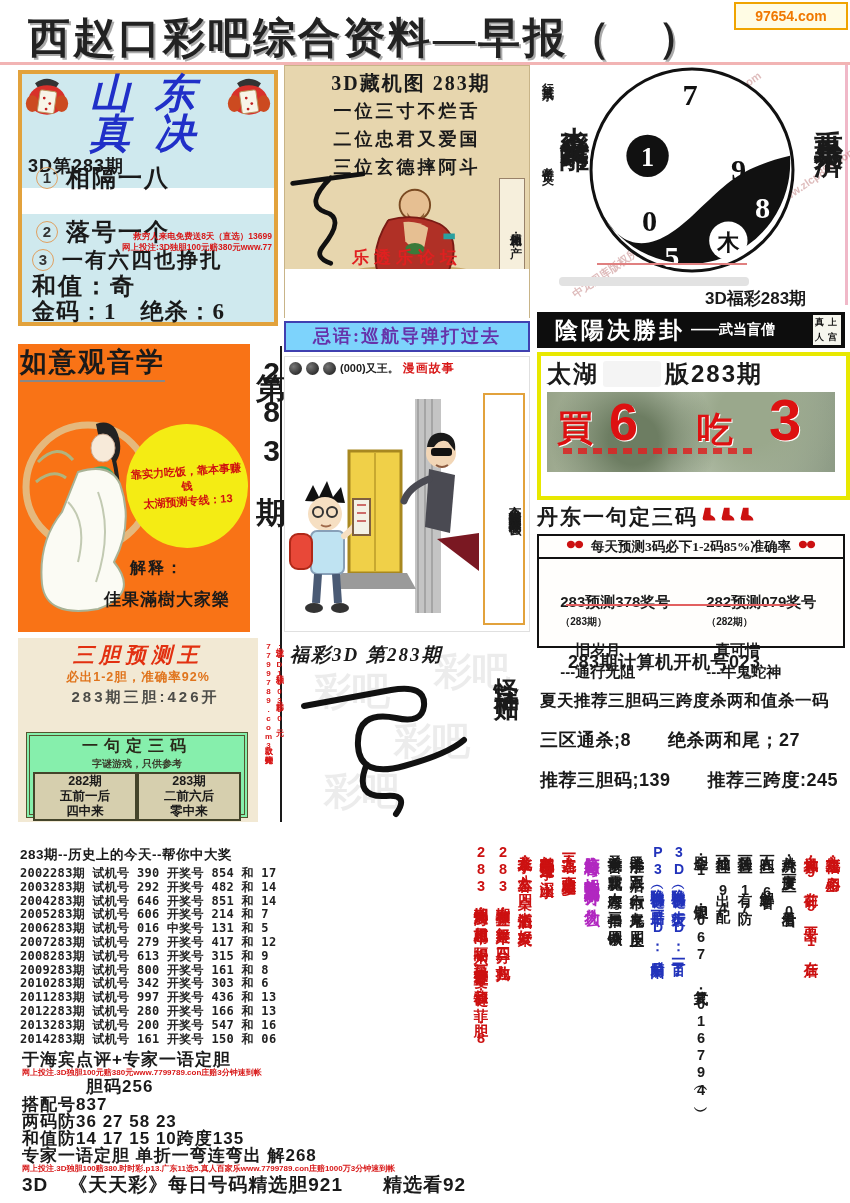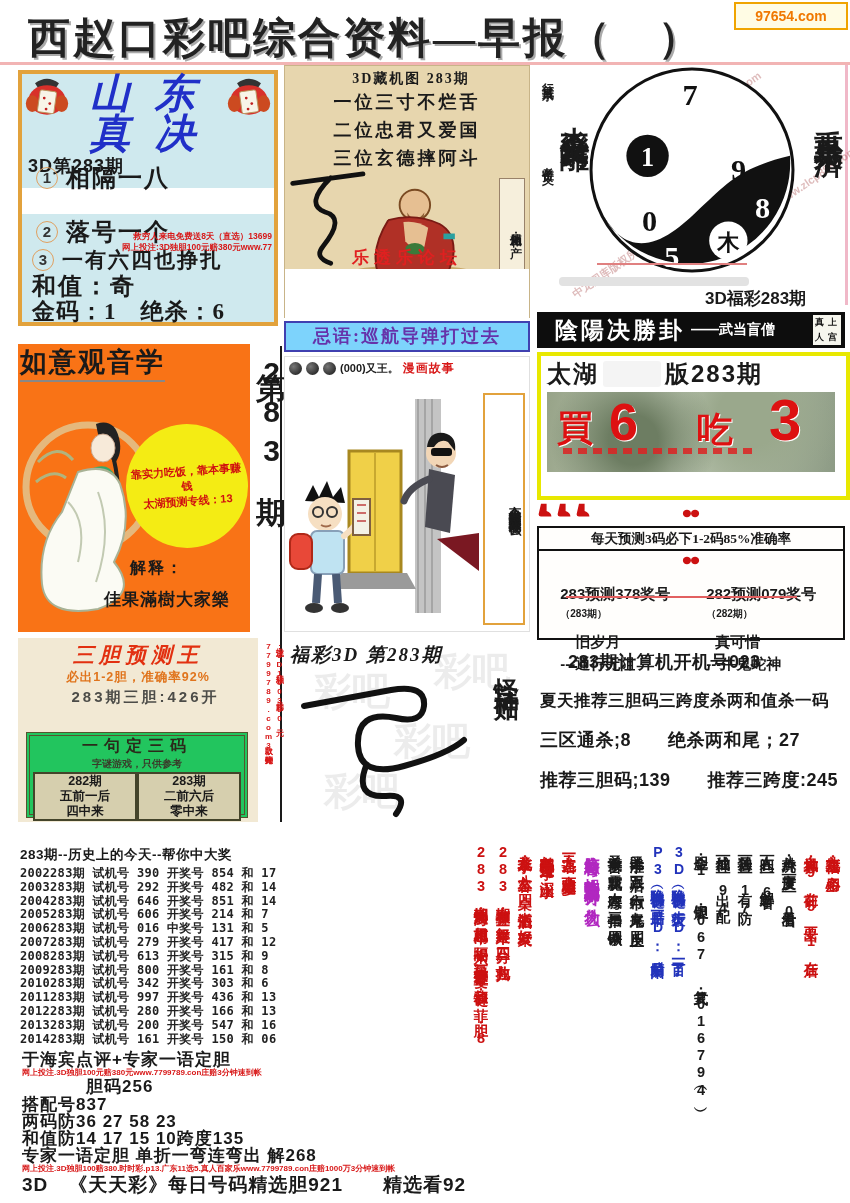--- a/index.html
+++ b/index.html
@@ -34,29 +34,29 @@
                transform:rotate(-4deg);display:flex;flex-direction:column;justify-content:center;
                text-align:center;padding:0 6px;box-sizing:border-box;}
   #pB .ellipse div{color:#d01010;font-size:11px;font-weight:700;line-height:15px;}
   #issueV{left:250px;top:350px;height:278px;font-size:30px;font-weight:700;letter-spacing:6px;}
   #vline1{left:280px;top:346px;width:2px;height:476px;background:#1a1a1a;}
   
   #pC{left:18px;top:638px;width:240px;height:184px;background:#f2e9d4;}
   #pC .t1{color:#e23010;font-size:21px;font-weight:700;font-style:italic;letter-spacing:5px;text-align:center;padding-top:3px;}
   #pC .t2{color:#e0741c;font-size:12.5px;font-weight:700;text-align:center;letter-spacing:1px;}
   #pC .t3{color:#4c4c48;font-size:15px;font-weight:700;text-align:center;letter-spacing:3px;margin-top:2px;margin-left:15px;}
-  #pC .sub{left:8px;top:94px;width:222px;height:86px;border:4px double #55542e;background:#22c55e;box-sizing:border-box;}
+  #pC .sub{left:8px;top:94px;width:222px;height:86px;border:4px double #55542e;background:#86efac;box-sizing:border-box;}
   #pC .sub .st{font-size:16px;font-weight:700;letter-spacing:6px;text-align:center;color:#2a2a1a;}
   #pC .sub .sn{font-size:10px;font-weight:700;text-align:center;color:#3a3a2a;}
   #pC .cells{display:flex;justify-content:space-between;padding:1px 3px;}
   #pC .cell{border:2px solid #44442a;width:104px;text-align:center;font-size:12.5px;font-weight:700;line-height:15px;background:#d6cfae;}
   #pC_ad{left:262px;top:642px;height:178px;color:#d81818;font-size:8px;font-weight:700;}
   
   #pD{left:284px;top:65px;width:246px;height:253px;background:#e7d6ae;border:1px solid #c8b488;box-sizing:border-box;}
-  #pD .t{text-align:center;font-size:14px;font-weight:700;letter-spacing:2px;padding-top:4px;padding-left:8px;}
+  #pD .t{text-align:center;font-size:20px;font-weight:700;letter-spacing:2px;padding-top:4px;padding-left:8px;}
   #pD .poem{text-align:center;font-size:18px;font-weight:700;letter-spacing:3px;line-height:28px;}
   #pD .side{left:214px;top:112px;width:26px;height:102px;background:#f6efdc;border:1px solid #99826a;
             font-size:12px;font-weight:700;text-align:center;padding-top:4px;box-sizing:border-box;}
   #pD .forum{left:0;top:180px;width:100%;text-align:center;color:#e02020;font-size:17px;font-weight:700;letter-spacing:5px;}
   #pD .band{left:0;top:203px;width:100%;height:49px;background:#fff;}
   
   #barE{left:284px;top:321px;width:246px;height:31px;background:#7dd3fc;border:2px solid #4040b0;
         box-sizing:border-box;text-align:center;font-size:18px;font-weight:700;color:#6633aa;
         font-family:"Liberation Serif",serif;line-height:27px;letter-spacing:2px;}
   
@@ -99,21 +99,21 @@
                   text-shadow:1px 1px 0 #fff;}
   #pI .dots{left:16px;bottom:18px;width:190px;height:6px;position:absolute;
             background:repeating-linear-gradient(90deg,#d22 0 9px,transparent 9px 15px);opacity:.85;}
   #pI .wstrip{left:0;bottom:0;width:100%;height:14px;background:#fff;position:absolute;}
   
   #pJ{left:537px;top:503px;width:308px;height:142px;}
   #pJ .hdr{display:flex;align-items:center;gap:3px;}
   #pJ .t{font-size:21px;font-weight:700;letter-spacing:2px;}
   #pJ .box{margin-top:3px;border:2px solid #111;height:110px;position:relative;background:#fffefc;}
   #pJ .r1{display:flex;align-items:center;justify-content:center;gap:6px;height:21px;border-bottom:2px solid #111;
-          font-size:13.5px;font-weight:700;font-family:"Liberation Serif",serif;flex-direction:column;}
+          font-size:13.5px;font-weight:700;font-family:"Liberation Serif",serif;}
   #pJ .row{position:relative;height:22px;font-weight:700;}
   #pJ .row .l{position:absolute;left:7%;}
   #pJ .row .r{position:absolute;left:55%;}
   #pJ .redline{position:absolute;left:9%;top:68px;width:76%;height:2px;background:#e26060;}
   
   #pK{left:540px;top:650px;width:306px;}
   #pK div{font-size:18px;font-weight:600;margin-bottom:16px;letter-spacing:.5px;}
   #pK .l1{margin-left:28px;}
   #pK .l2{font-size:16.5px;}
   
@@ -272,20 +272,21 @@
       <span style="left:62px;top:0px;font-size:52px;font-family:'Liberation Sans',sans-serif;">6</span>
       <span style="left:150px;top:14px;font-size:36px;">吃</span>
       <span style="left:222px;top:-6px;font-size:58px;font-family:'Liberation Sans',sans-serif;">3</span>
       <span class="dots"></span>
     </div>
     <div class="wstrip"></div>
   </div>
 
   <div class="abs" id="pJ">
     <div class="hdr">
+      <span class="t">丹东一句定三码</span>
       <span><svg viewBox="0 0 20 20" width="16" height="16">
             <path d="M5 1 h7 v9 q6 2 6 7 h-13 q-3 0 -3 -3 Z" fill="#cc1111"></path>
           </svg></span>
       <span><svg viewBox="0 0 20 20" width="16" height="16">
             <path d="M5 1 h7 v9 q6 2 6 7 h-13 q-3 0 -3 -3 Z" fill="#cc1111"></path>
           </svg></span>
       <span><svg viewBox="0 0 20 20" width="16" height="16">
             <path d="M5 1 h7 v9 q6 2 6 7 h-13 q-3 0 -3 -3 Z" fill="#cc1111"></path>
           </svg></span>
     </div>

